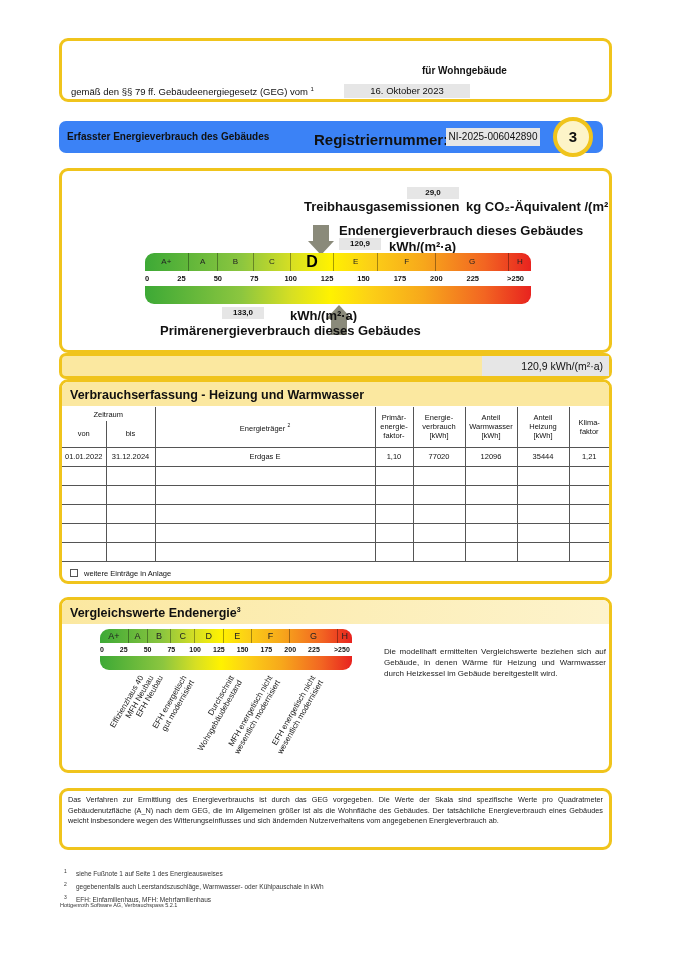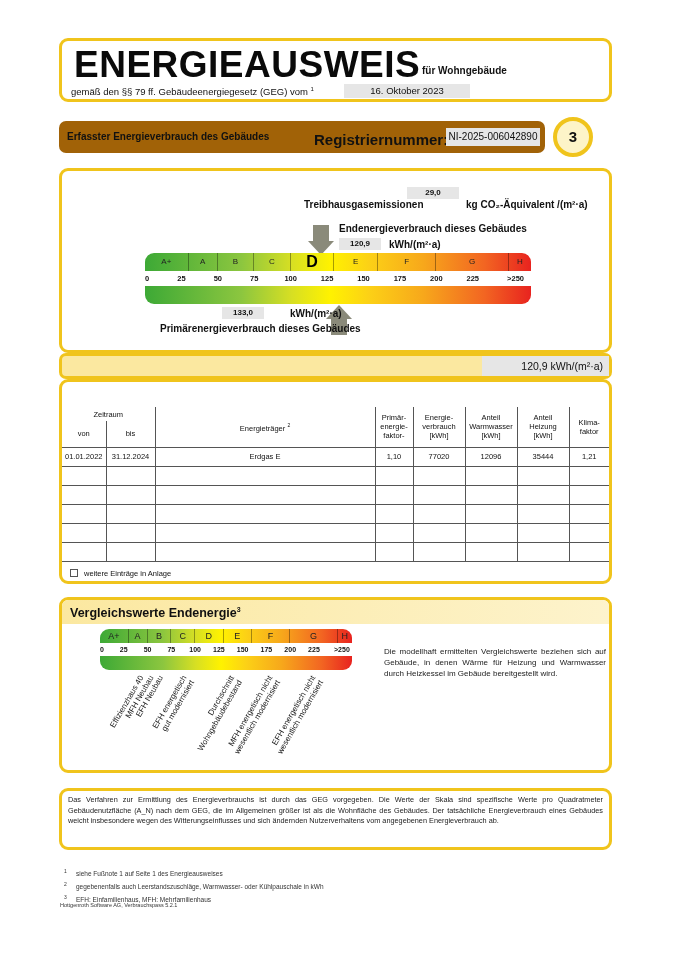--- a/index.html
+++ b/index.html
@@ -11,29 +11,29 @@
 
   
   #title-box { left: 59px; top: 38px; width: 553px; height: 64px; }
   #title-main { position: absolute; left: 12px; top: 3px; font-size: 37px; font-weight: bold; letter-spacing: 0.5px; color: #0a0a0a; }
   #title-sub { position: absolute; left: 360px; top: 24px; font-size: 10px; font-weight: bold; }
   #title-law { position: absolute; left: 9px; top: 45px; font-size: 9.5px; }
   #title-law sup { font-size: 6px; }
   #title-date { position: absolute; left: 282px; top: 43px; width: 126px; height: 14px; background: #e6e6e6; font-size: 9.5px; text-align: center; line-height: 14px; }
 
   
-  #reg-strip { position: absolute; left: 59px; top: 121px; width: 486px; height: 32px; background: #a16207; border-radius: 7px; }
+  #reg-strip { position: absolute; left: 59px; top: 121px; width: 544px; height: 32px; background: #3b82f6; border-radius: 7px; }
   #reg-label { position: absolute; left: 8px; top: 10px; font-size: 10px; font-weight: bold; }
   #reg-num-label { position: absolute; left: 255px; top: 10px; font-size: 15px; font-weight: bold; }
   #reg-num { position: absolute; left: 387px; top: 7px; width: 94px; height: 18px; background: #e6e6e6; font-size: 10px; text-align: center; line-height: 18px; }
   #page-num { position: absolute; left: 553px; top: 117px; width: 40px; height: 40px; border: 4px solid #f0c41c; border-radius: 50%; background: #fdf4c8; font-weight: bold; font-size: 15px; text-align: center; line-height: 32px; }
 
   
   #ev-box { left: 59px; top: 168px; width: 553px; height: 185px; }
-  .lbl { position: absolute; font-size: 10px; font-weight: bold; white-space: nowrap; }
+  .lbl { position: absolute; font-size: 13px; font-weight: bold; white-space: nowrap; }
   .valbox { position: absolute; background: #e6e6e6; font-size: 8px; font-weight: bold; text-align: center; height: 12px; line-height: 12px; }
   .scale-top { position: absolute; height: 18px; border-radius: 9px 9px 0 0; background: linear-gradient(to right, #3da936 0%, #8cc63f 25%, #d7df23 38%, #fff200 48%, #fcd116 58%, #f7a81b 72%, #f26522 88%, #e8231f 100%); display: flex; }
   .scale-bot { position: absolute; height: 18px; border-radius: 0 0 9px 9px; background: linear-gradient(to right, #3da936 0%, #8cc63f 25%, #d7df23 38%, #fff200 48%, #fcd116 58%, #f7a81b 72%, #f26522 88%, #e8231f 100%); }
   .cls { font-size: 8px; text-align: center; line-height: 18px; border-right: 1px solid rgba(0,0,0,0.35); color: #222; }
   .cls:last-child { border-right: none; }
   .cls.active { font-size: 16px; font-weight: bold; line-height: 18px; color: #000; }
   .ticks { position: absolute; height: 10px; font-size: 7.5px; font-weight: bold; }
   .ticks span { position: absolute; transform: translateX(-50%); }
   .shaft { position: absolute; background: #8a8a7a; }
 
@@ -63,21 +63,20 @@
   #er-text { padding: 4px 6px; font-size: 7.3px; line-height: 10.5px; text-align: justify; color: #222; }
 
   #footnotes { position: absolute; left: 64px; top: 866px; font-size: 6.5px; color: #333; line-height: 10px; }
   #footnotes sup { font-size: 5px; display: inline-block; width: 12px; }
   #software { position: absolute; left: 60px; top: 902px; font-size: 5.5px; color: #333; }
 </style>
 </head>
 <body>
 
 <div class="box" id="title-box">
-  <div id="title-main">ENERGIEAUSWEIS</div>
   <div id="title-sub">für Wohngebäude</div>
   <div id="title-law"><span>gemäß den §§ 79 ff. Gebäudeenergiegesetz (GEG) vom</span> <sup>1</sup></div>
   <div id="title-date">16. Oktober 2023</div>
 </div>
 
 <div id="reg-strip">
   <div id="reg-label">Erfasster Energieverbrauch des Gebäudes</div>
   <div id="reg-num-label">Registriernummer:</div>
   <div id="reg-num">NI-2025-006042890</div>
 </div>
@@ -132,20 +131,21 @@
   <div class="valbox" style="left:160px;top:136px;width:42px;">133,0</div>
   <div class="lbl" style="left:228px;top:137px;">kWh/(m²·a)</div>
   <div class="lbl" style="left:98px;top:152px;">Primärenergieverbrauch dieses Gebäudes</div>
 </div>
 
 <div id="ee-strip">
   <div id="ee-val">120,9 kWh/(m²·a)</div>
 </div>
 
 <div class="box" id="vf-box">
+  <div class="box-head">Verbrauchserfassung - Heizung und Warmwasser</div>
   <table id="vf-table">
     <colgroup>
       <col style="width:44px">
         <col style="width:49px">
         <col style="width:220px">
         <col style="width:38px">
         <col style="width:52px">
         <col style="width:52px">
         <col style="width:52px">
         <col style="width:40px">

